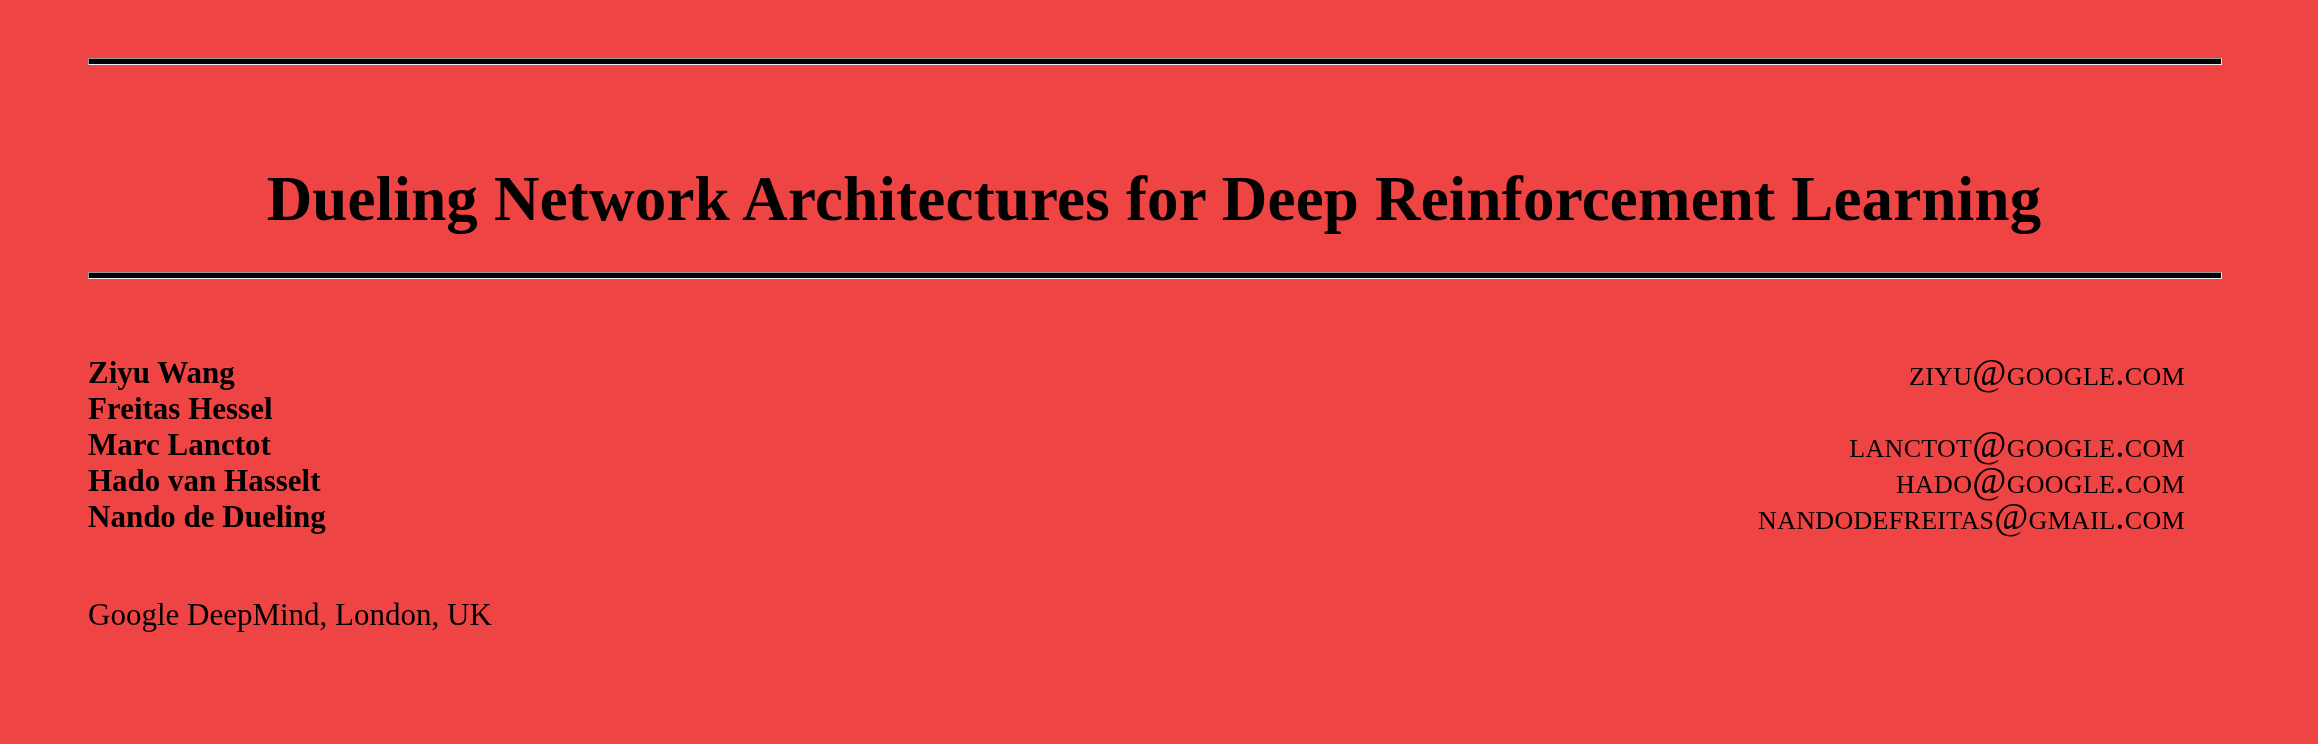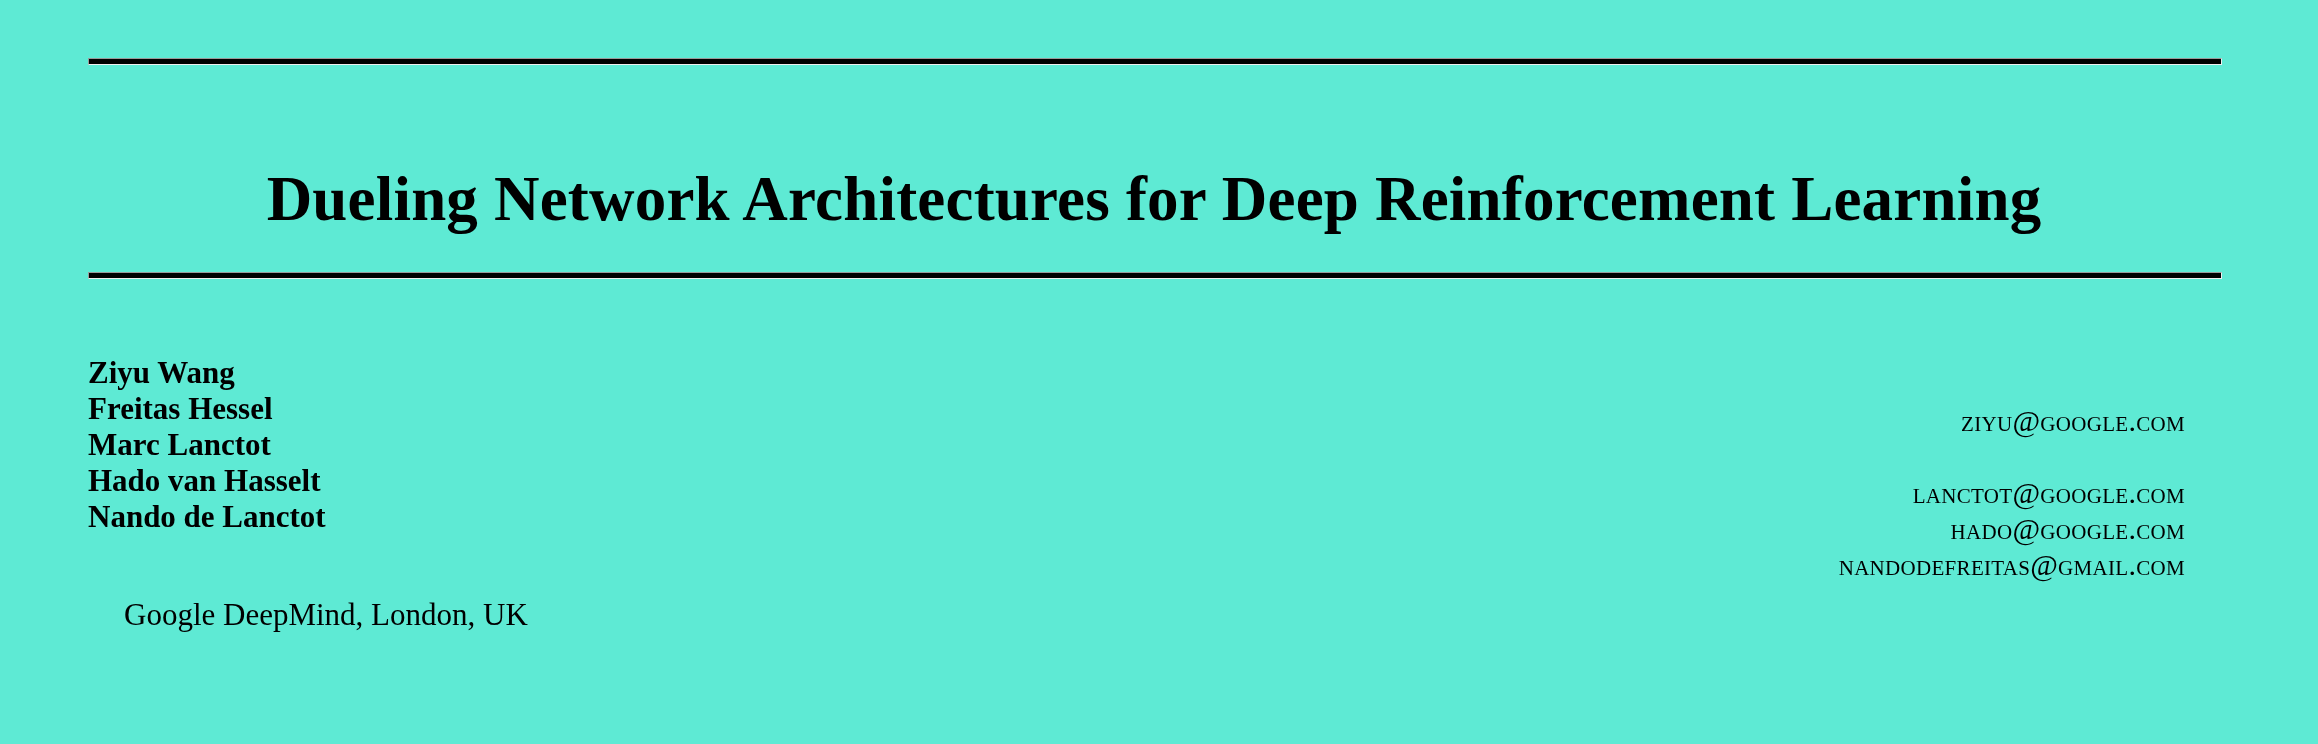--- a/index.html
+++ b/index.html
@@ -14,21 +14,21 @@
     overflow: hidden;
     font-family: "Liberation Serif", "DejaVu Serif", serif;
     color: #000000;
     -webkit-font-smoothing: antialiased;
   }
 
   .page {
     position: relative;
     width: 2318px;
     height: 744px;
-    background: #5eead4;
+    background: #ef4444;
   }
 
   
   .content {
     position: absolute;
     left: 88px;
     top: 0;
     width: 2132px;
     height: 744px;
   }
@@ -83,45 +83,43 @@
     top: 0;
     font-size: 31px;
     font-weight: bold;
     line-height: 36px;
     white-space: nowrap;
   }
   .author-email {
     position: absolute;
     right: 35px;
     top: 0;
-    font-size: 30px;
+    font-size: 37px;
     font-weight: normal;
     font-variant: small-caps;
     font-variant-caps: small-caps;
     text-transform: lowercase;
     line-height: 36px;
     white-space: nowrap;
     letter-spacing: 0.3px;
-    margin-top: 48px;
   }
 
   
   .affiliation-row {
     position: absolute;
     left: 0;
     top: 595px;
     width: 2132px;
     height: 40px;
   }
   .affiliation {
     font-size: 31px;
     font-weight: normal;
     line-height: 40px;
     white-space: nowrap;
-    margin-left: 36px;
   }
 </style>
 </head>
 <body>
 
 <div class="page">
   <div class="content">
 
     <hr class="rule rule-top">
 
@@ -147,21 +145,21 @@
         <span class="author-name">Marc Lanctot</span>
         <span class="author-email">LANCTOT@GOOGLE.COM</span>
       </div>
 
       <div class="author-row">
         <span class="author-name">Hado van Hasselt</span>
         <span class="author-email">HADO@GOOGLE.COM</span>
       </div>
 
       <div class="author-row">
-        <span class="author-name">Nando de Lanctot</span>
+        <span class="author-name">Nando de Dueling</span>
         <span class="author-email">NANDODEFREITAS@GMAIL.COM</span>
       </div>
 
     </div>
 
     <div class="affiliation-row">
       <span class="affiliation">Google DeepMind, London, UK</span>
     </div>
 
   </div>

